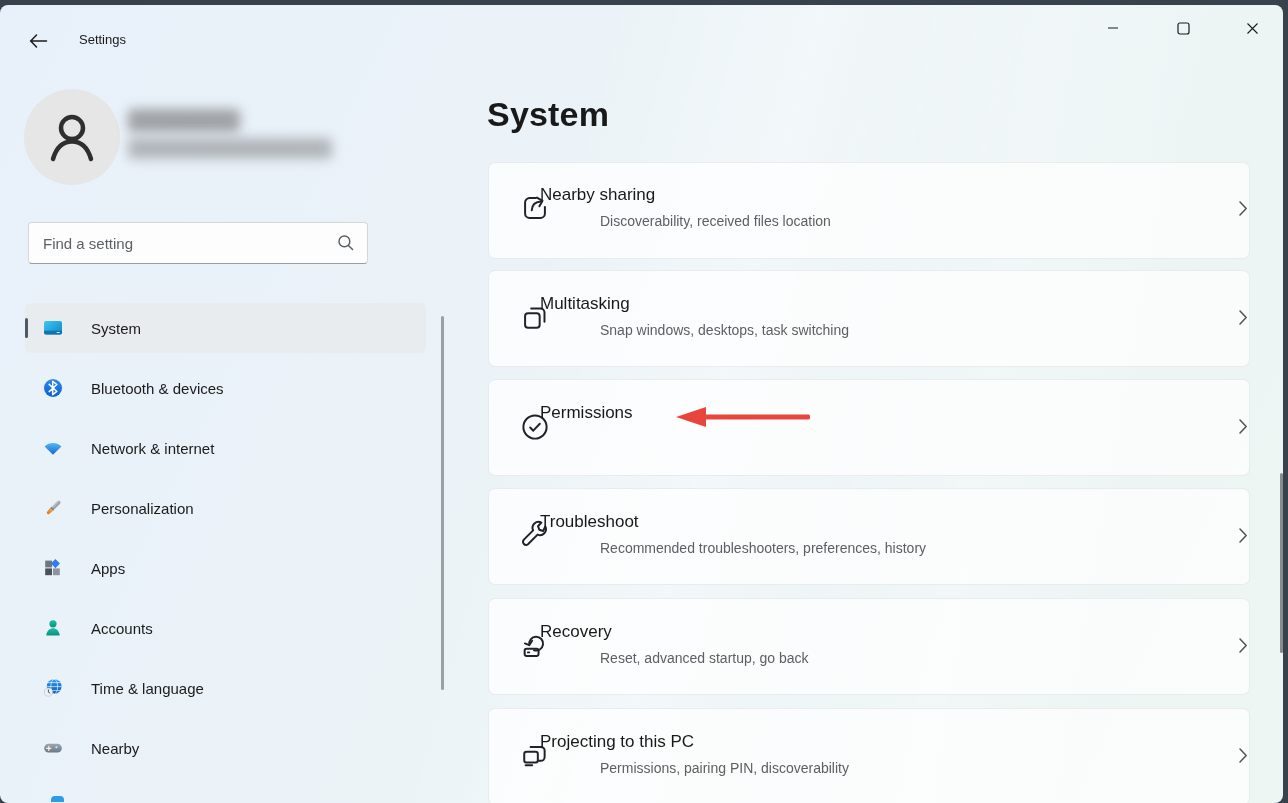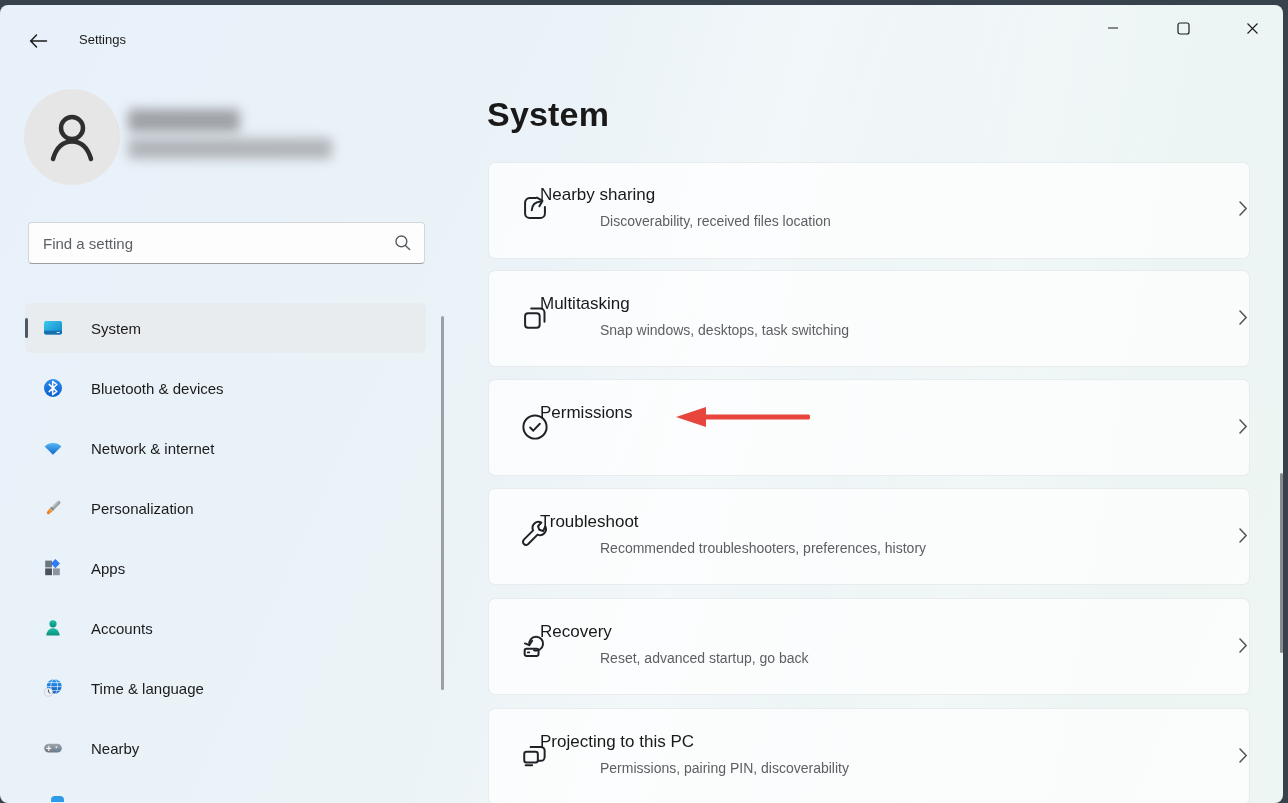--- a/index.html
+++ b/index.html
@@ -31,21 +31,21 @@
 
   
   .profile { position:absolute; left:24px; top:84px; width:380px; height:96px; cursor:pointer; }
   .avatar { position:absolute; left:0; top:0; width:96px; height:96px; border-radius:50%;
     background:#e6e6e6; display:flex; align-items:center; justify-content:center; }
   .blurbar { position:absolute; border-radius:4px; filter:blur(6px); }
   .blur-name  { left:104px; top:20px; width:112px; height:23px; background:#8d8e91; opacity:.8; }
   .blur-email { left:104px; top:49px; width:204px; height:21px; background:#939598; opacity:.65; }
 
   
-  .search-box { position:absolute; left:28px; top:217px; width:397px; height:42px;
+  .search-box { position:absolute; left:28px; top:217px; width:340px; height:42px;
     background:#fdfdfd; border:1px solid #d3d7da; border-bottom-color:#989da1;
     border-radius:4px; }
   .search-box input { position:absolute; left:0; top:0; width:100%; height:100%;
     border:none; outline:none; background:transparent; padding:0 40px 0 14px;
     font-size:15px; color:#1b1b1b; font-family:inherit; }
   .search-box input::placeholder { color:#5d6166; opacity:1; }
   .search-glyph { position:absolute; right:12px; top:11px; }
 
   
   .nav { position:absolute; left:0; top:298px; width:460px; }

